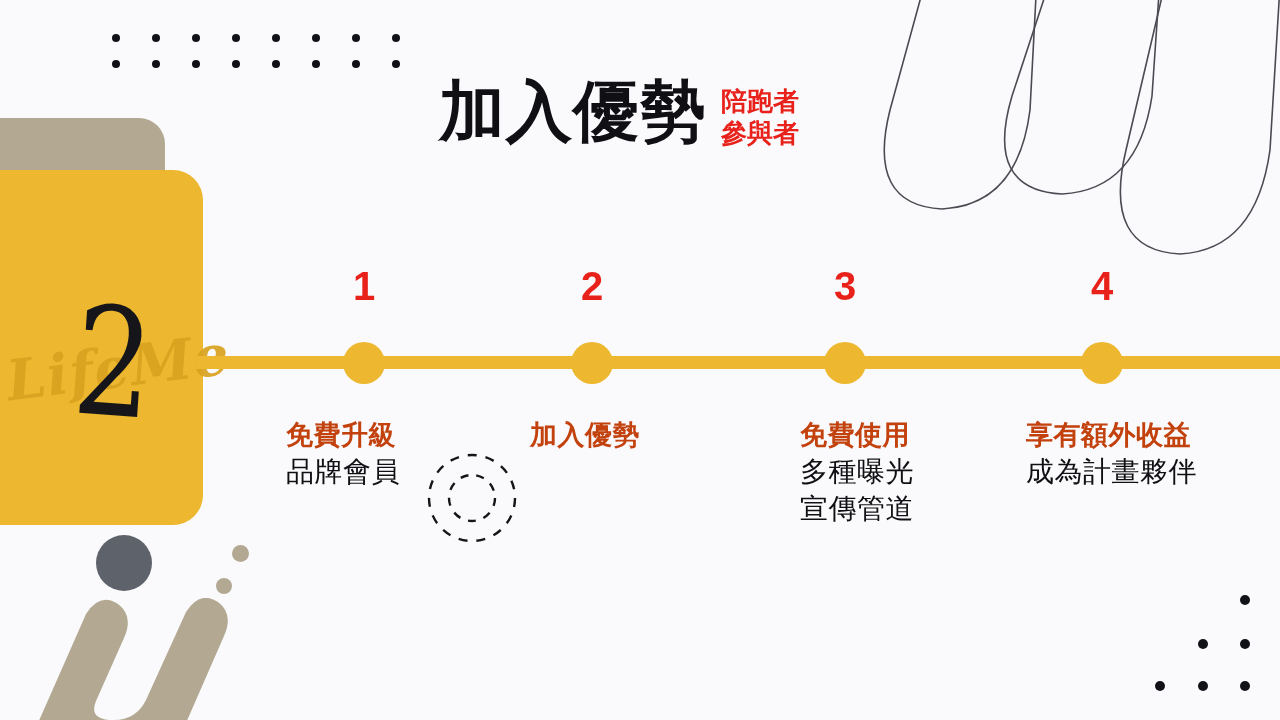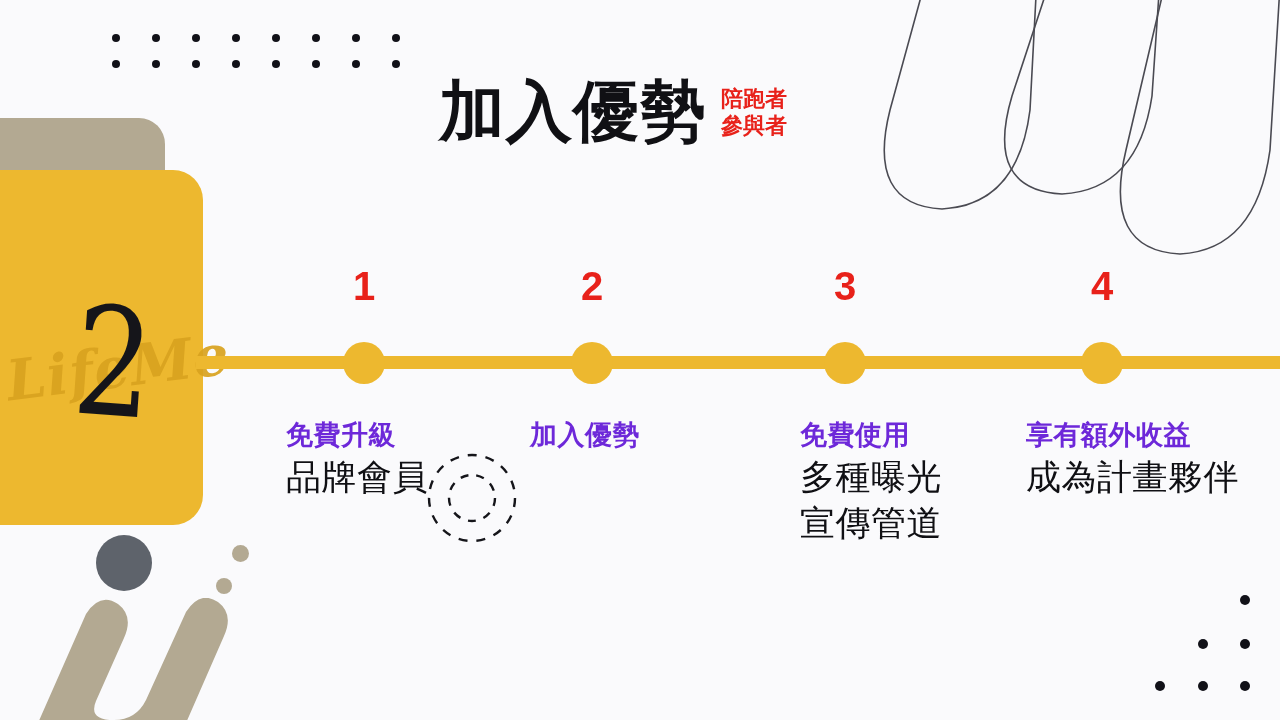--- a/index.html
+++ b/index.html
@@ -99,21 +99,21 @@
     font-size: 66px;
     font-weight: 700;
     color: #101014;
     line-height: 1.02;
     letter-spacing: 1px;
     white-space: nowrap;
   }
   #title-sub {
     padding-top: 8px;
     color: #e8211a;
-    font-size: 22px;
+    font-size: 26px;
     font-weight: 700;
     line-height: 1.22;
     white-space: nowrap;
   }
 
   
   #timeline-line {
     position: absolute;
     left: 196px; top: 356px;
     width: 1084px; height: 13px;
@@ -137,29 +137,29 @@
     font-size: 40px;
     font-weight: 700;
     line-height: 1;
   }
   .tl-text {
     position: absolute;
     top: 418px;
     white-space: nowrap;
   }
   .tl-head {
-    color: #6d28d9;
+    color: #c2410c;
     font-size: 27px;
     font-weight: 700;
     line-height: 1.32;
     letter-spacing: .5px;
   }
   .tl-body {
     color: #101014;
-    font-size: 35px;
+    font-size: 28px;
     font-weight: 400;
     line-height: 1.32;
     letter-spacing: .5px;
   }
 </style>
 </head>
 <body>
 
 <div id="slide">
 

